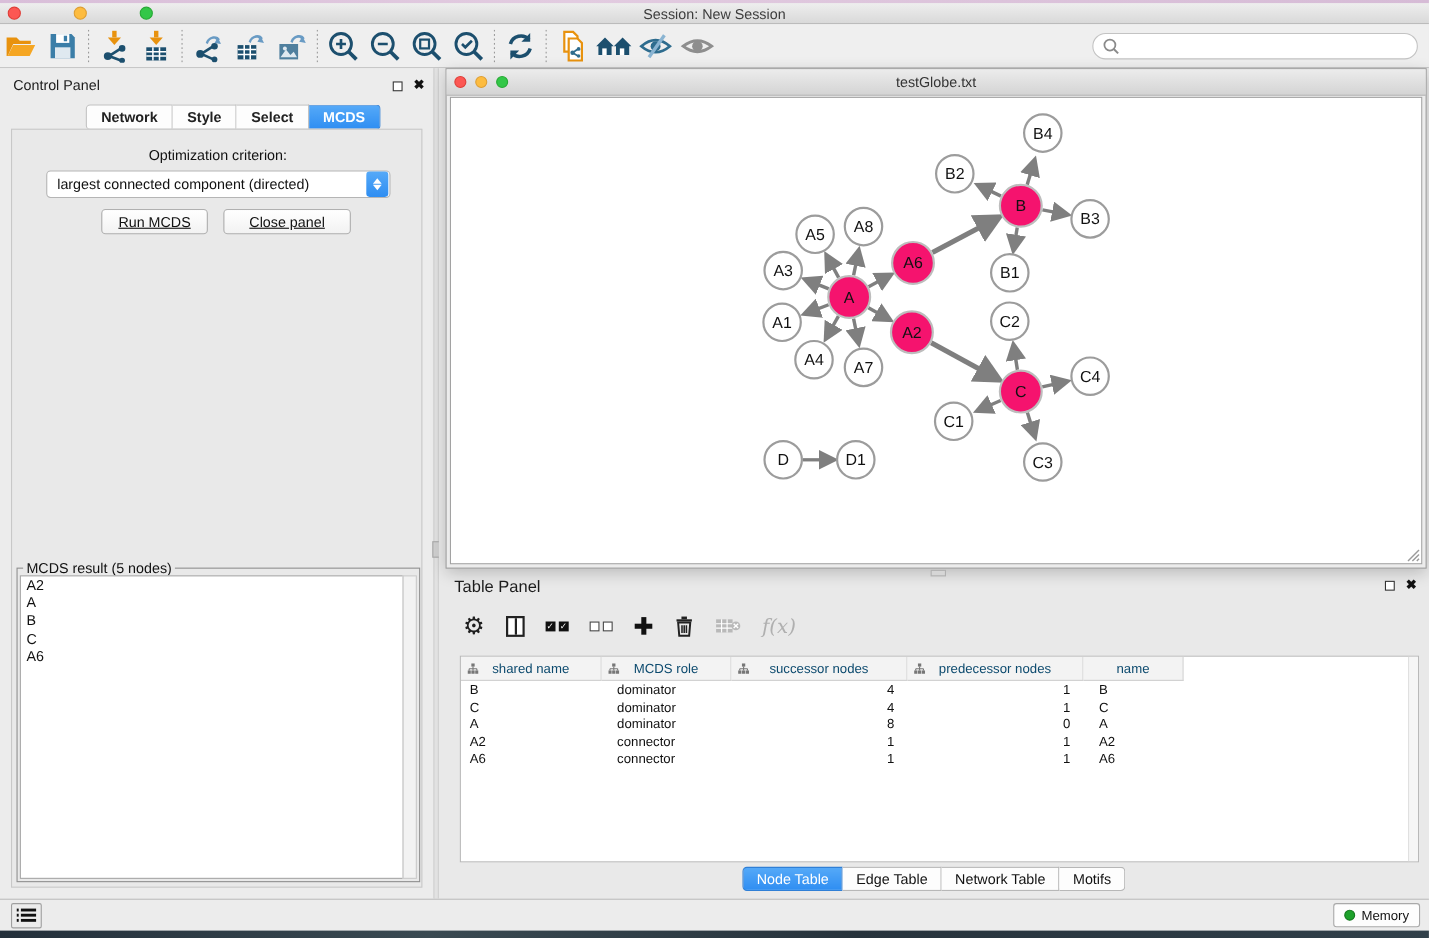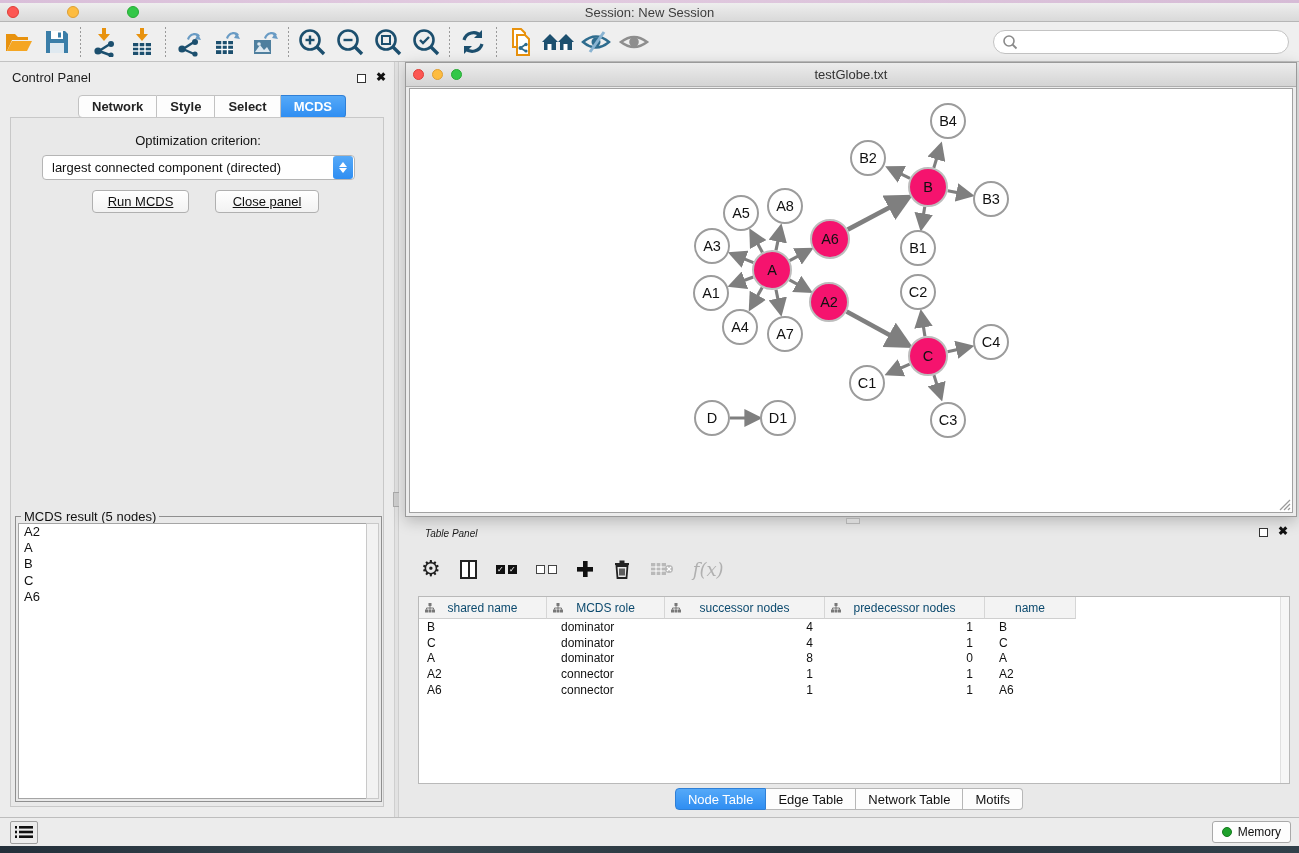--- a/index.html
+++ b/index.html
@@ -67,21 +67,21 @@
   #select-stepper { width:20px; height:23px; margin-right:1px; border-radius:3px;
     background:linear-gradient(#55a9f8,#2f8ef2); display:flex; flex-direction:column;
     align-items:center; justify-content:center; gap:1px; }
   .chev { width:0; height:0; border-left:4px solid transparent; border-right:4px solid transparent; }
   .chev.up { border-bottom:5px solid #fff; }
   .chev.down { border-top:5px solid #fff; }
   .cp-btn { position:absolute; top:72px; height:23px; background:linear-gradient(#ffffff,#f2f2f2);
     border:1px solid #b0b0b0; border-radius:4px; font-size:13px; color:#111;
     display:flex; align-items:center; justify-content:center;text-decoration:underline; }
   #run-btn { left:81px; width:97px; }
-  #close-btn { left:204px; width:104px; }
+  #close-btn { left:192px; width:116px; }
   #result-box { left:4px; top:398px; width:367px; height:286px;
     border:1px solid #8f8f8f; }
   #result-title { position:absolute; left:5px; top:-8px; background:#e9e9e9;
     padding:0 3px; font-size:13px; color:#111; }
   #result-list { position:absolute; left:2px; top:6px; width:349px; height:276px;
     background:#fff; border:1px solid #a5a5a5; overflow:hidden; }
   .result-item { font-size:13px; line-height:16.2px; padding-left:5px; color:#111; }
   #result-scroll { position:absolute; right:2px; top:6px; width:13px; height:276px;
     background:#f2f2f2; border:1px solid #c9c9c9; border-left:1px solid #c9c9c9; }
 
@@ -97,21 +97,21 @@
     border:1px solid #a2a2a2; }
   #graph-svg { position:absolute; left:0; top:0; }
   #net-grip { position:absolute; right:1px; bottom:1px; }
 
   #h-divider-handle { left:447px; top:456px; width:14px; height:6px;
     background:#d6d6d6; border:1px solid #b0b0b0; }
 
   
   #table-panel { left:0; top:458px; width:900px; height:297px; }
   #tp-header { left:0; top:0; width:900px; height:26px; display:flex; align-items:center; }
-  #tp-title { margin-left:26px; font-size:10px; color:#1c1c1c;font-style:italic; }
+  #tp-title { margin-left:14px; font-size:15px; color:#1c1c1c; }
   #tp-float { position:absolute; left:860px; top:8px; }
   #tp-close { position:absolute; left:879px; top:7px; }
   #tp-toolbar { left:8px; top:28px; width:884px; height:42px; display:flex;
     align-items:center; gap:19px; padding-left:14px; }
   .tp-icon { display:flex; align-items:center; justify-content:center; }
   #gear-icon { font-size:22px; color:#1f1f1f; line-height:22px; }
   #col-icon { width:17px; height:19px; border:2px solid #222; background:#fff; position:relative; }
   #col-icon:before { content:""; position:absolute; left:50%; top:0; width:2px; height:100%; background:#222; }
   .cb-pair { display:flex; gap:3px; }
   .cb { width:9px; height:9px; }

